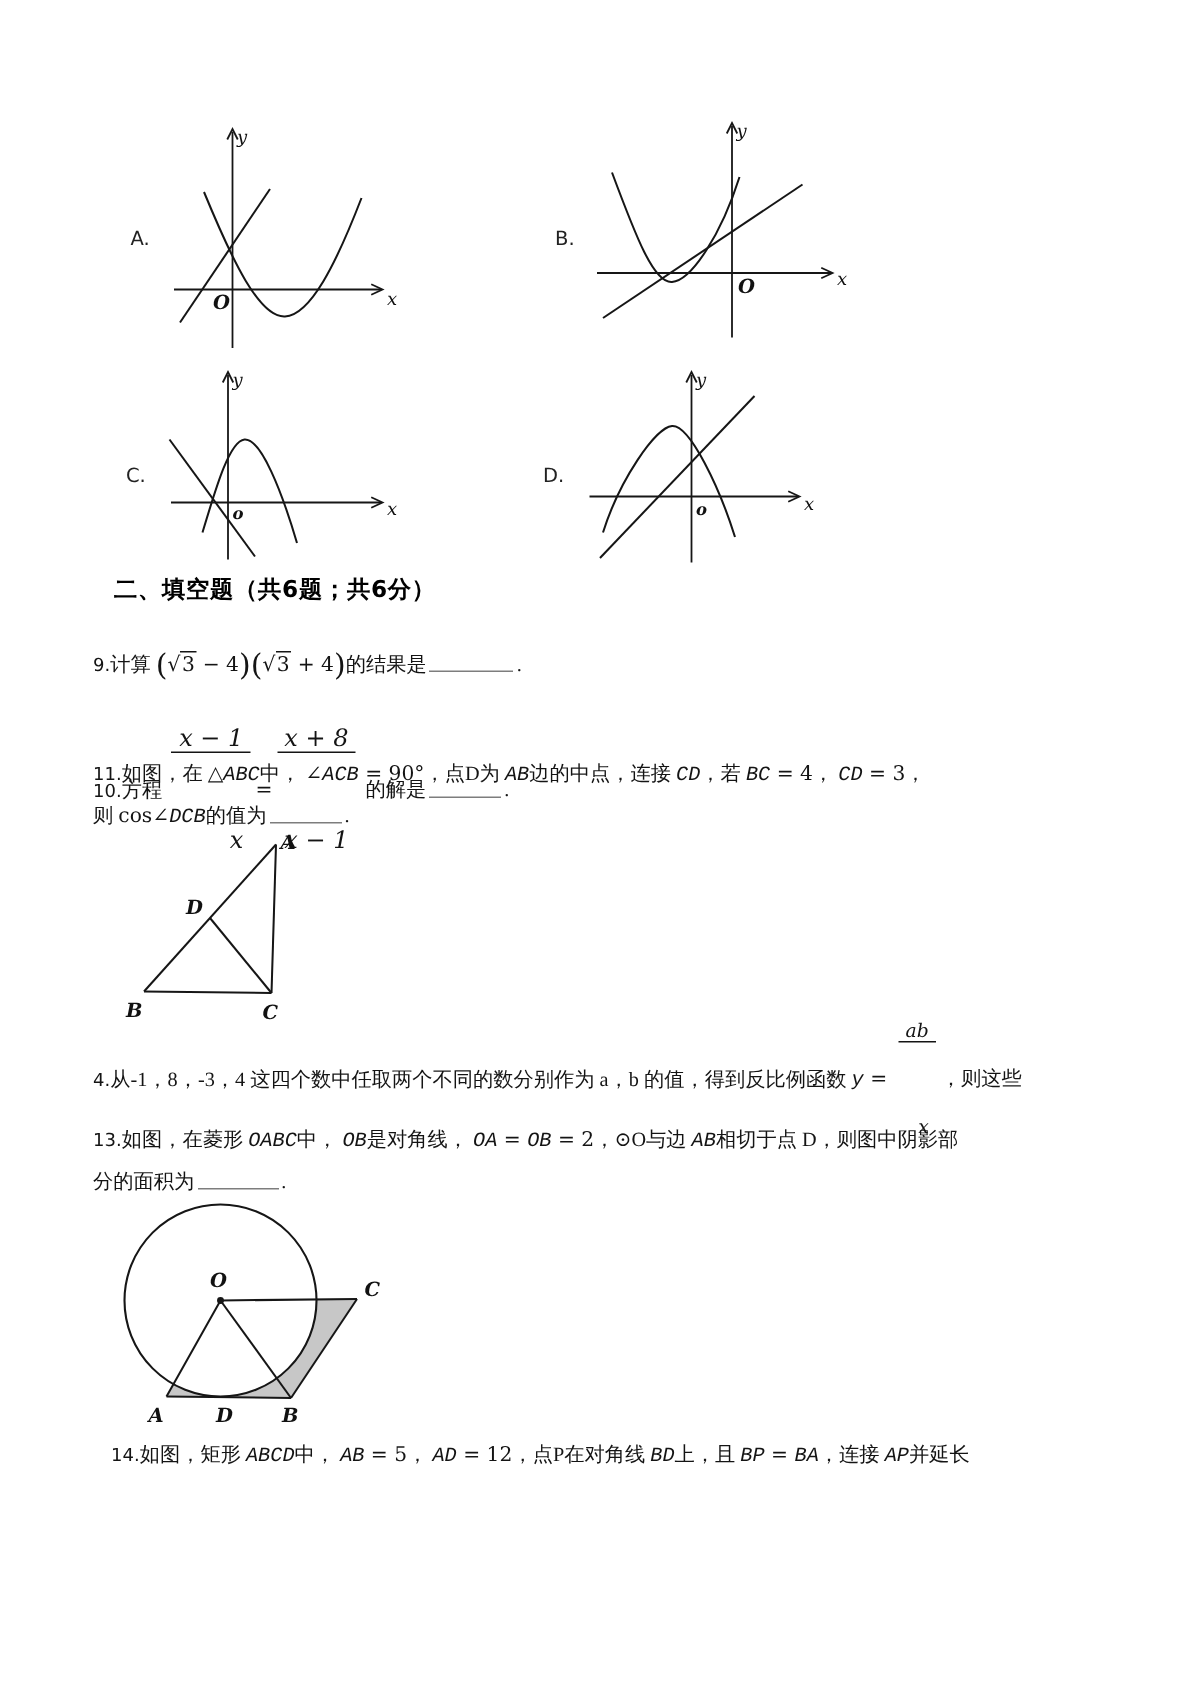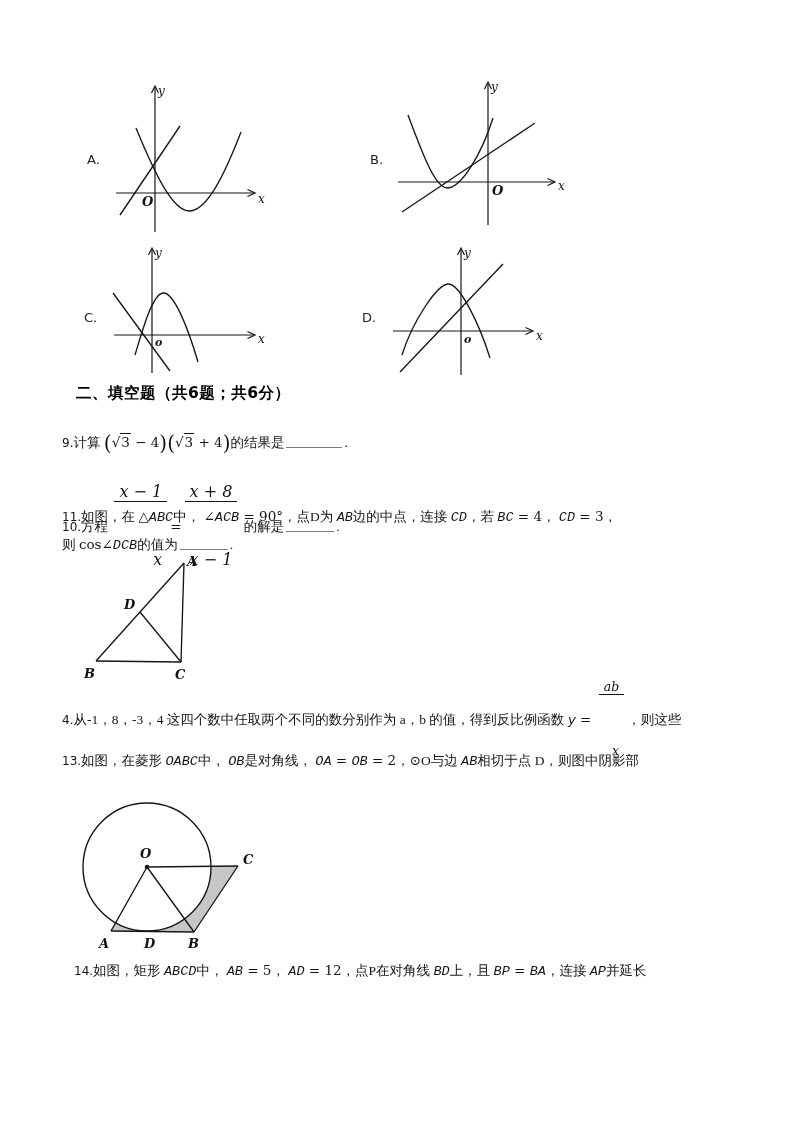--- a/index.html
+++ b/index.html
@@ -124,20 +124,21 @@
 
   <div class="qblock" style="left:62px;top:681px">
     <div><span><span class="num">4.</span><span class="cjk">从-1，8，-3，4 这四个数中任取两个不同的数分别作为 a，b 的值，得到反比例函数 </span></span><span class="mi">y</span><span class="mu"> = </span><span class="frac small">
           <span class="fn">ab</span>
           <span class="fd">x</span>
         </span><span><span class="cjk">，则这些</span></span></div>
   </div>
 
   <div class="qblock" style="left:62px;top:747px">
     <div><span><span class="num">13.</span><span class="cjk">如图，在菱形 </span><span class="mi">OABC</span><span class="cjk">中， </span><span class="mi">OB</span><span class="cjk">是对角线， </span><span class="mi">OA</span><span class="mu"> = </span><span class="mi">OB</span><span class="mu"> = 2</span><span class="cjk">，⊙O与边 </span><span class="mi">AB</span><span class="cjk">相切于点 D，则图中阴影部</span></span></div>
+    <div><span><span class="cjk">分的面积为</span></span><span class="blank" style="width:54px"></span><span class="cjk">.</span></div>
   </div>
 
   <svg style="left:60px;top:788px" width="205" height="170" viewBox="0 0 205 170">
     <polygon class="shade" points="87,79 51,143 134,144 178,78"></polygon>
     <circle cx="87" cy="79" r="64" fill="#ffffff" stroke="#161616" stroke-width="1.4"></circle>
     <line class="curve" x1="87" y1="79" x2="51" y2="143"></line>
     <line class="curve" x1="51" y1="143" x2="134" y2="144"></line>
     <line class="curve" x1="134" y1="144" x2="178" y2="78"></line>
     <line class="curve" x1="178" y1="78" x2="87" y2="79"></line>
     <line class="curve" x1="87" y1="79" x2="134" y2="144"></line>

